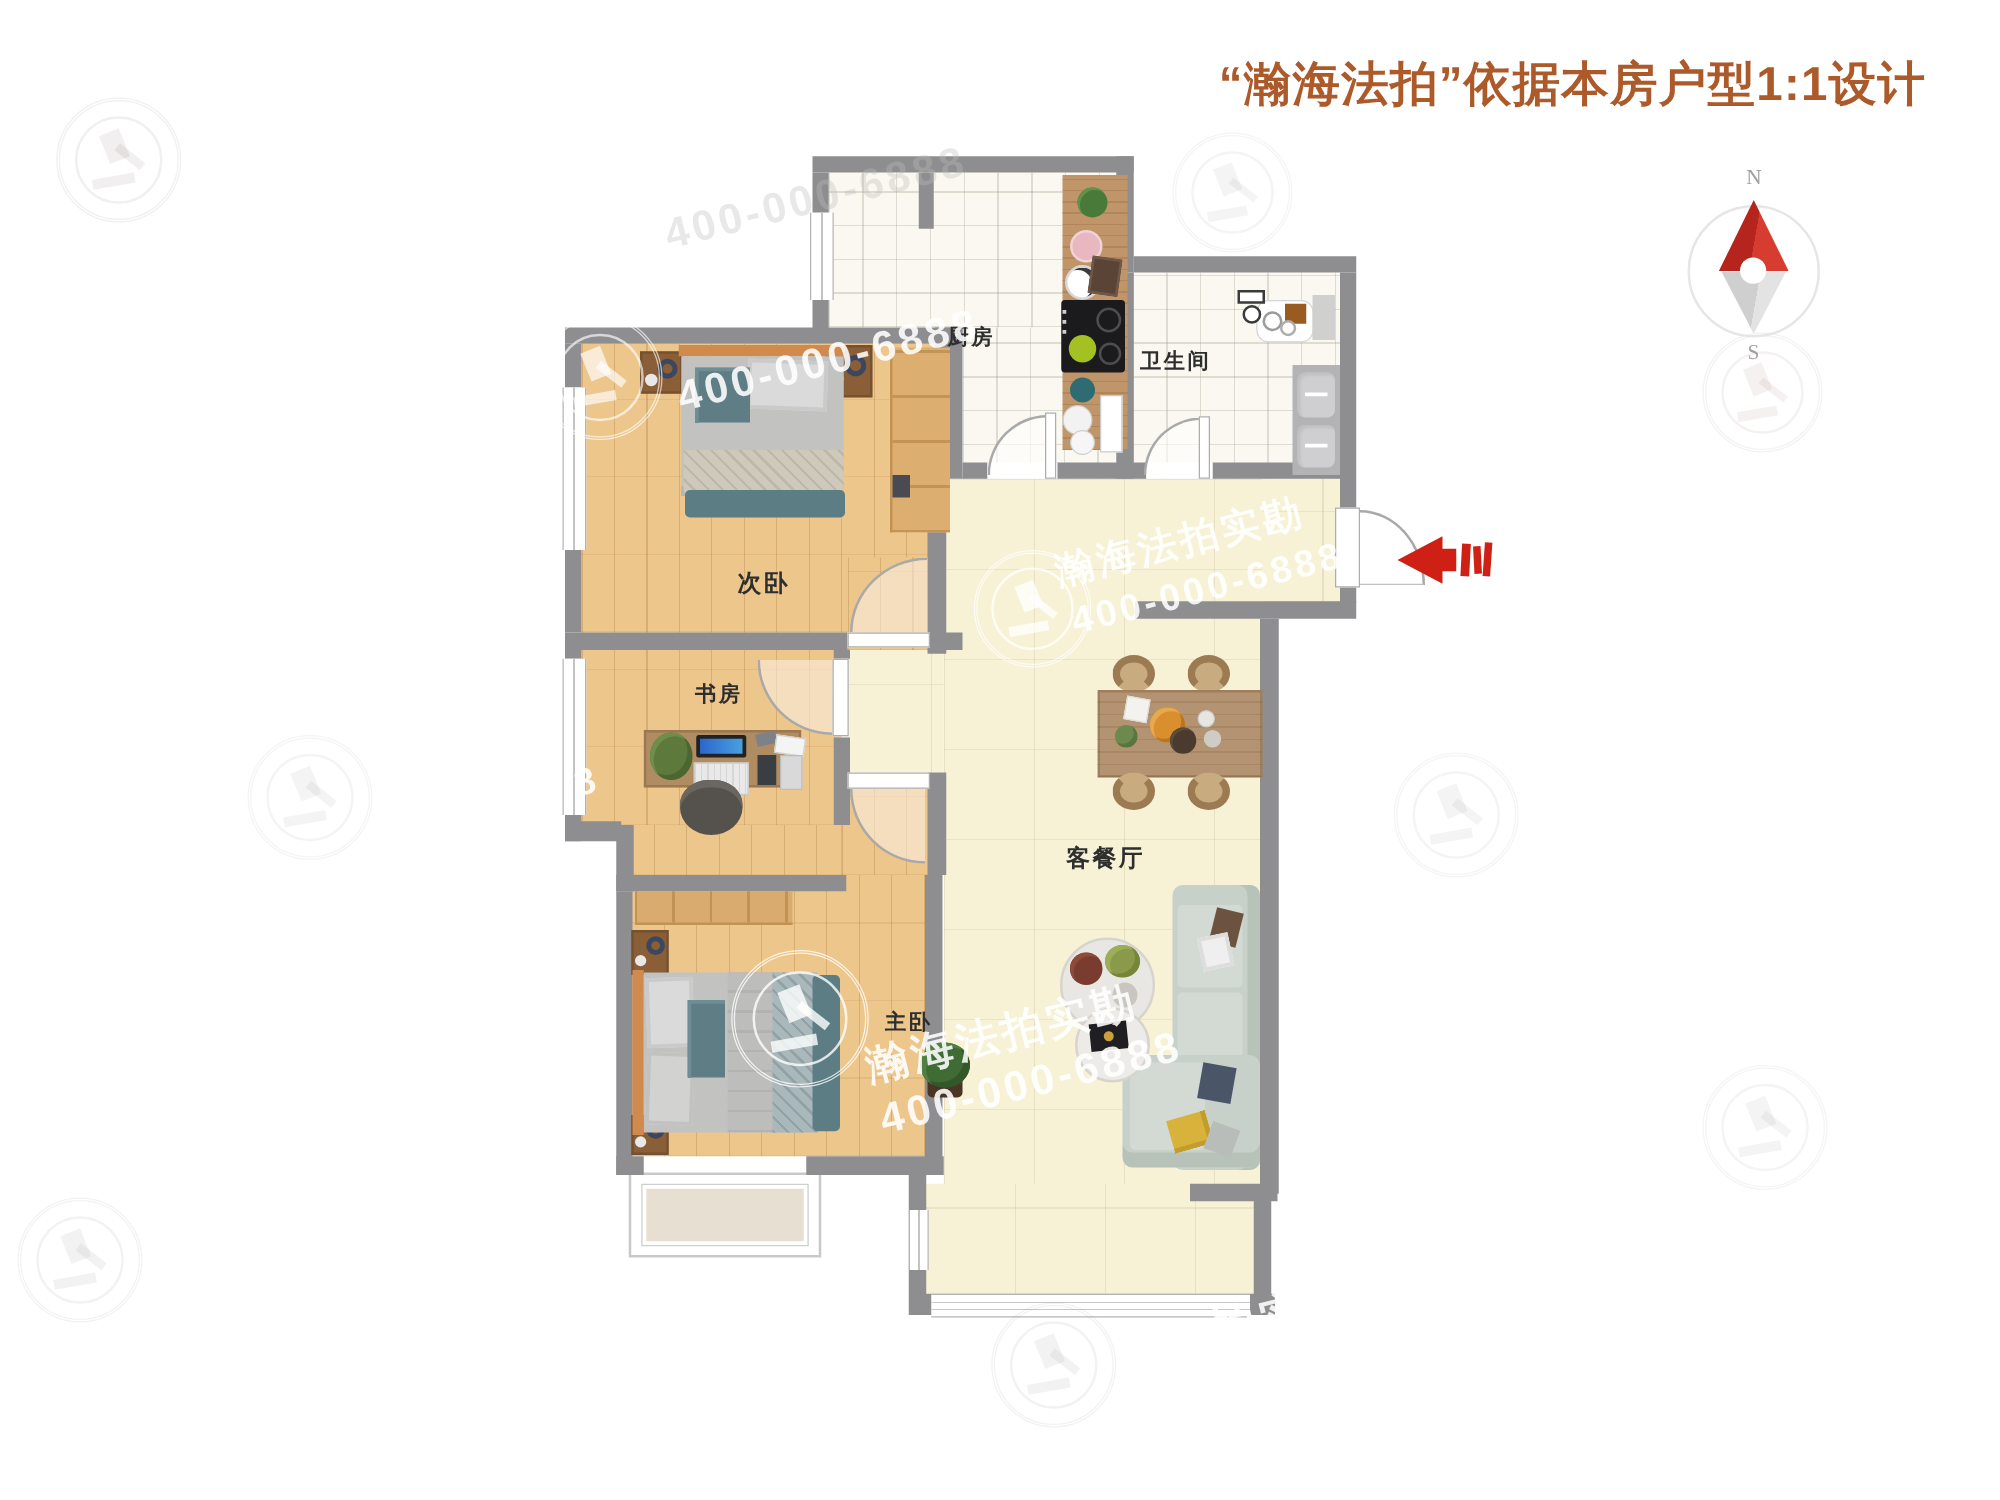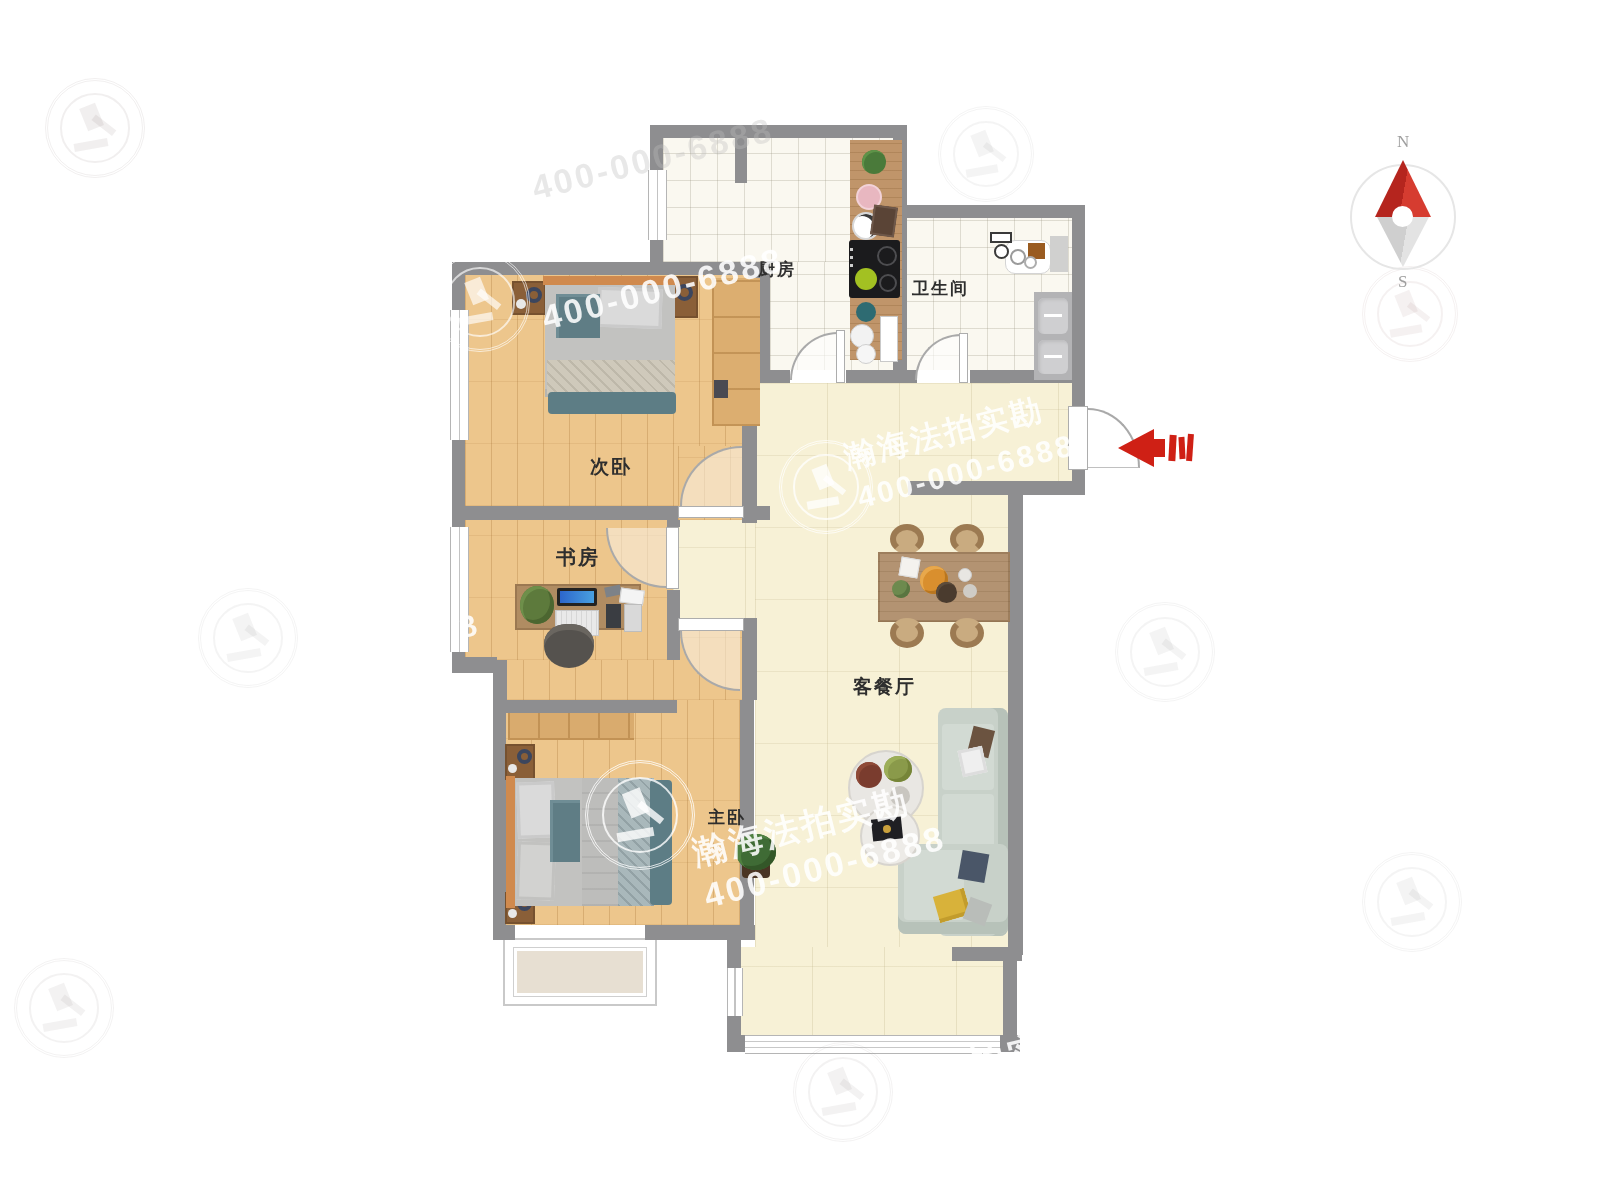--- a/index.html
+++ b/index.html
@@ -251,21 +251,21 @@
   <div class="a round" style="left:890px;top:786px;width:20px;height:20px;background:#c9c6c0;"></div>
   <div class="a" style="left:872px;top:818px;width:30px;height:22px;background:#1f1f23;transform:rotate(-6deg);">
     <div class="a round" style="left:11px;top:7px;width:8px;height:8px;background:#c9a03c;"></div>
   </div>
   <div class="a" style="left:742px;top:850px;width:28px;height:28px;background:#4a3524;border-radius:4px;"></div>
   <div class="a round" style="left:736px;top:834px;width:40px;height:36px;background:#3f6b35;box-shadow:inset 5px 4px 0 #4f8040, inset -5px -4px 0 #335728;"></div>
 
   <div class="a lbl" style="left:758px;top:258px;font-size:17px;">厨房</div>
   <div class="a lbl" style="left:912px;top:277px;font-size:17px;">卫生间</div>
   <div class="a lbl" style="left:590px;top:454px;font-size:19px;">次卧</div>
-  <div class="a lbl" style="left:556px;top:544px;font-size:20px;">书房</div>
+  <div class="a lbl" style="left:556px;top:544px;font-size:17px;">书房</div>
   <div class="a lbl" style="left:676px;top:806px;font-size:17px;padding-left:32px;">主卧</div>
   <div class="a lbl" style="left:853px;top:674px;font-size:19px;text-align:right;">客餐厅</div>
 
   <div class="a wmtext" style="left:528px;top:170px;font-size:34px;color:rgba(190,190,190,.35);">400-000-6888</div>
   <div class="a wmtext" style="left:538px;top:300px;font-size:34px;">400-000-6888</div>
   <div class="a wmtext" style="left:456px;top:612px;font-size:30px;">8</div>
   <div class="a wmtext" style="left:840px;top:438px;font-size:31px;">瀚海法拍实勘</div>
   <div class="a wmtext" style="left:854px;top:482px;font-size:30px;">400-000-6888</div>
   <div class="a wmtext" style="left:688px;top:832px;font-size:34px;">瀚海法拍实勘</div>
   <div class="a wmtext" style="left:700px;top:878px;font-size:34px;">400-000-6888</div>
@@ -332,20 +332,21 @@
       <div class="ghandle"></div>
       <div class="gbase"></div>
   </div>
   <div class="a emblem" style="left:1362px;top:266px;width:96px;height:96px;color:rgba(160,120,120,.10);">
     <div class="ring"></div>
       <div class="ghead"></div>
       <div class="ghandle"></div>
       <div class="gbase"></div>
   </div>
 
+  <div class="a title" style="left:975px;top:42px;">“瀚海法拍”依据本房户型1:1设计</div>
 
   <div class="a" style="left:1340px;top:130px;width:126px;height:165px;">
     <div class="a compassletter" style="left:57px;top:2px;">N</div>
     <div class="a round" style="left:10px;top:34px;width:106px;height:106px;border:2px solid #e6e6e6;box-sizing:border-box;"></div>
     <div class="a" style="left:35px;top:30px;width:56px;height:57px;clip-path:polygon(50% 0,100% 100%,0 100%);background:linear-gradient(100deg,#b5251e 52%,#d63c30 52%);"></div>
     <div class="a" style="left:37px;top:87px;width:52px;height:50px;clip-path:polygon(0 0,100% 0,50% 100%);background:linear-gradient(100deg,#cfcfcf 52%,#e3e3e3 52%);"></div>
     <div class="a round" style="left:52px;top:76px;width:21px;height:21px;background:#fff;"></div>
     <div class="a compassletter" style="left:58px;top:142px;">S</div>
   </div>
 

